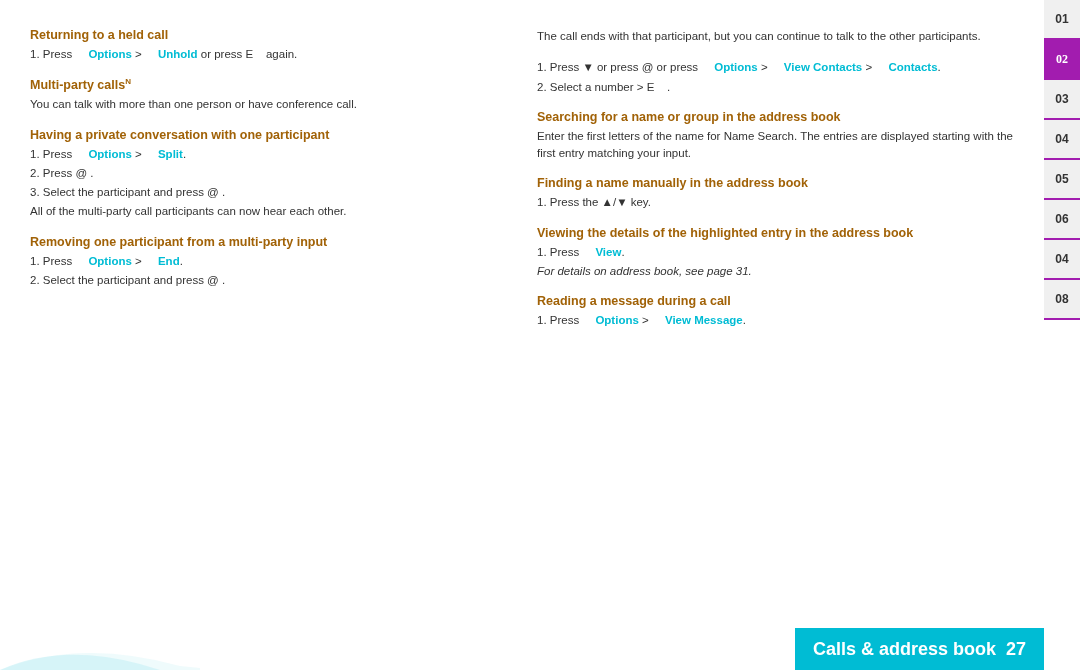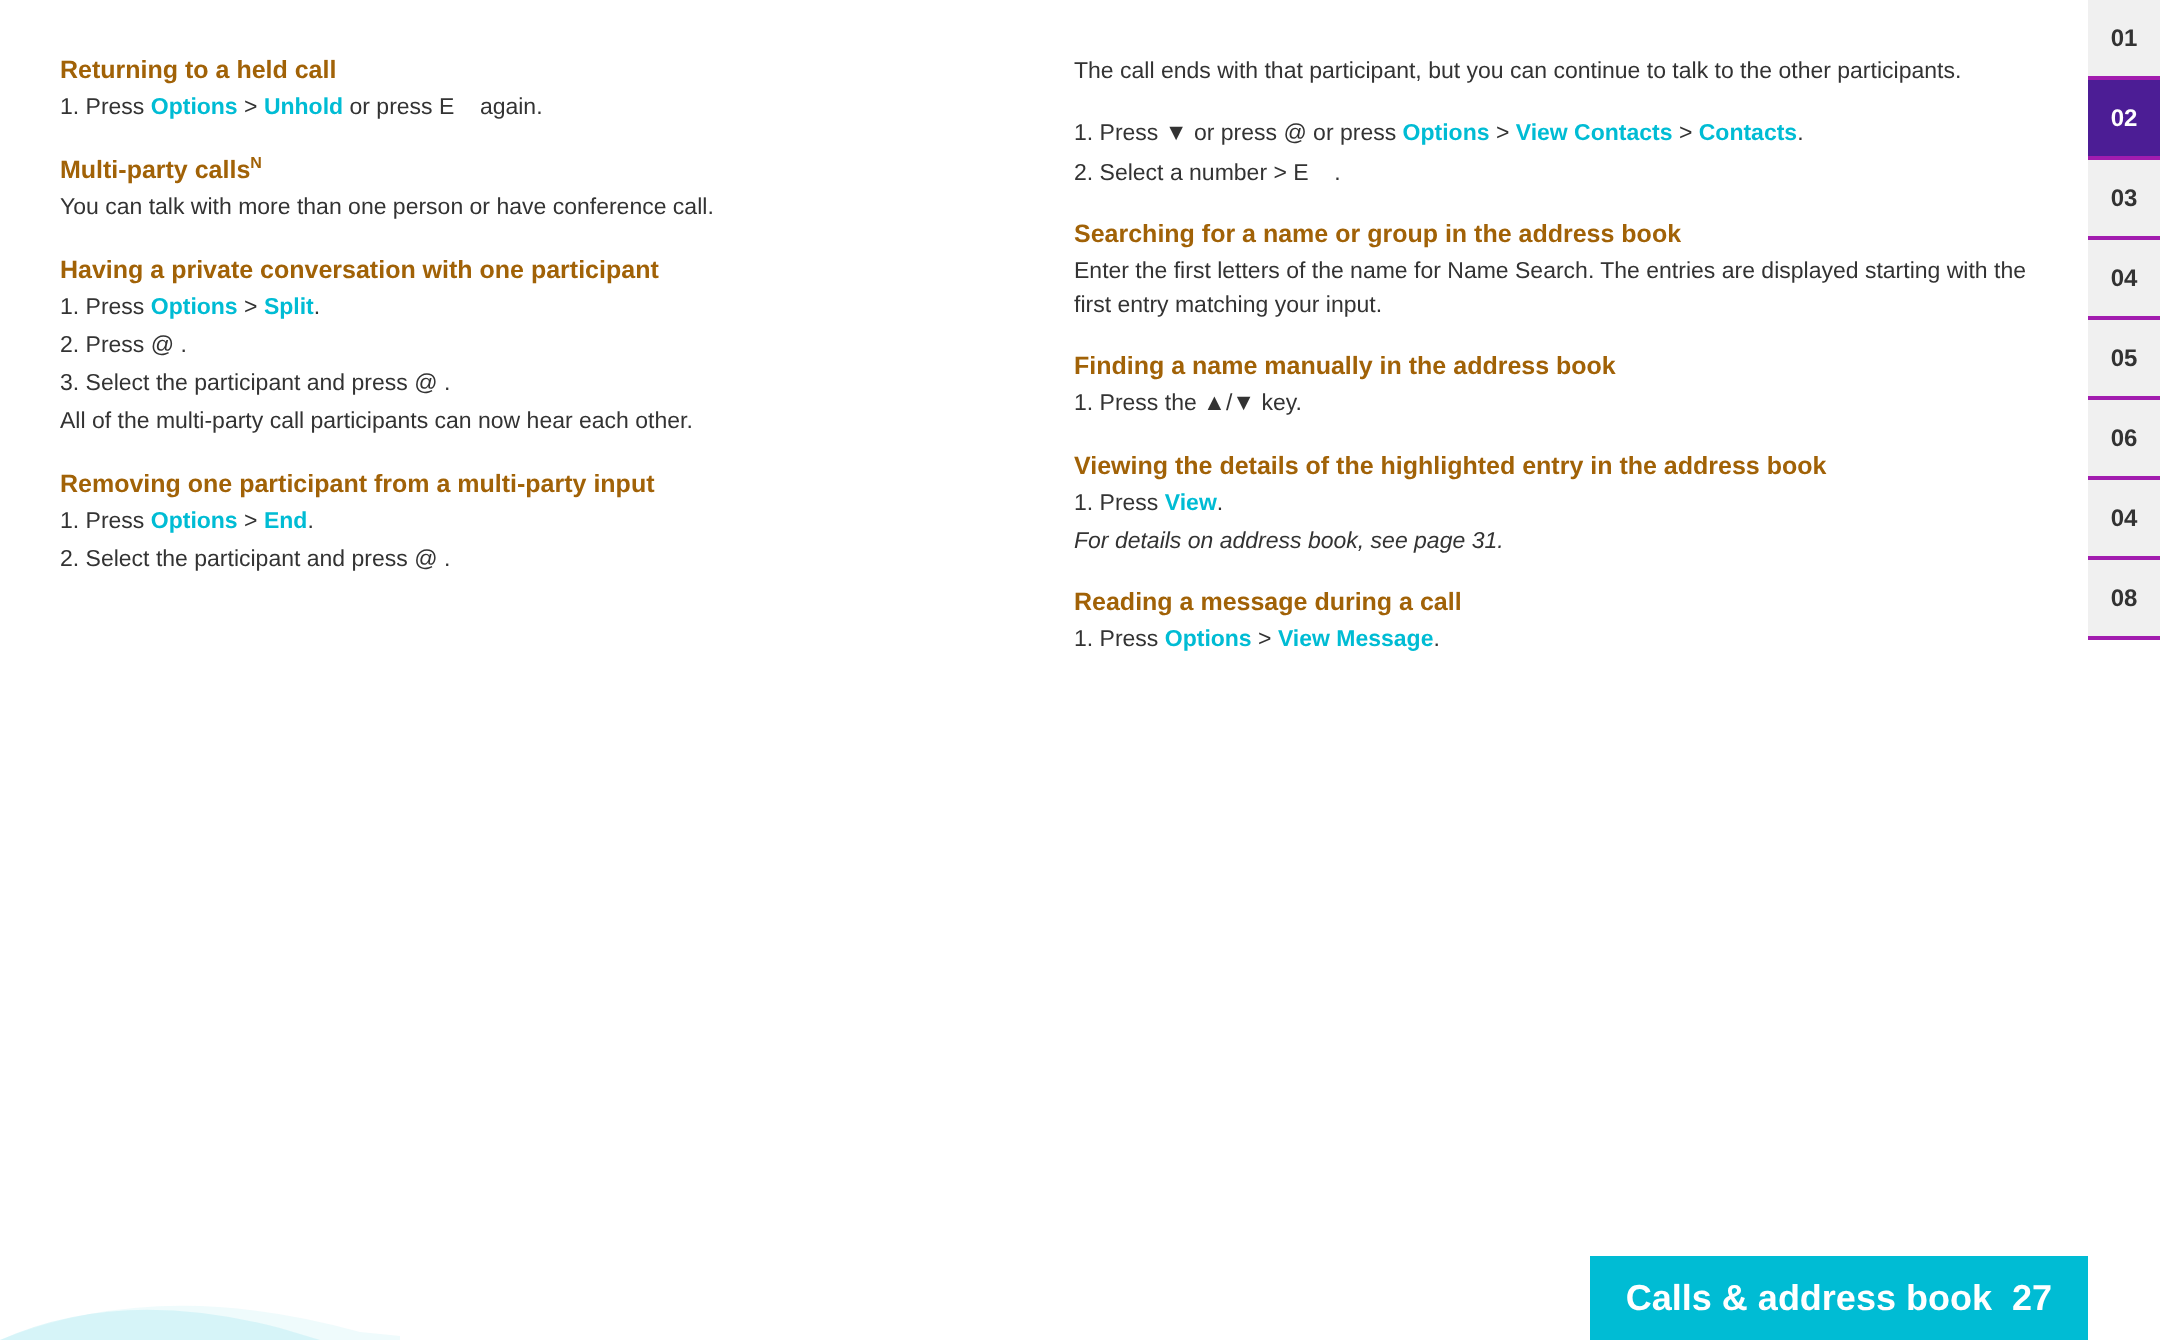--- a/index.html
+++ b/index.html
@@ -49,36 +49,37 @@
       align-items: center;
       justify-content: center;
       font-size: 12px;
       font-weight: bold;
       color: #333;
       background: #f0f0f0;
       border-bottom: 2px solid #a21caf;
       cursor: pointer;
     }
     .sidebar-item.active {
-      background: #4c1d95;
+      background: #a21caf;
       color: #fff;
+      font-family: Liberation Serif, serif;
     }
     .section-heading {
       font-weight: bold;
       font-size: 12.5px;
       color: #a16207;
       margin-bottom: 2px;
     }
     .body-text {
       font-size: 11.5px;
       color: #333;
       line-height: 1.5;
     }
     .cyan { color: #00bcd4; }
-    .bold { font-weight: bold; }
+    .bold { font-weight: bold; margin-left: 13px; }
     .italic { font-style: italic; }
     .section-block {
       display: flex;
       flex-direction: column;
       gap: 2px;
     }
     .footer-bar {
       position: absolute;
       bottom: 0;
       left: 0;

